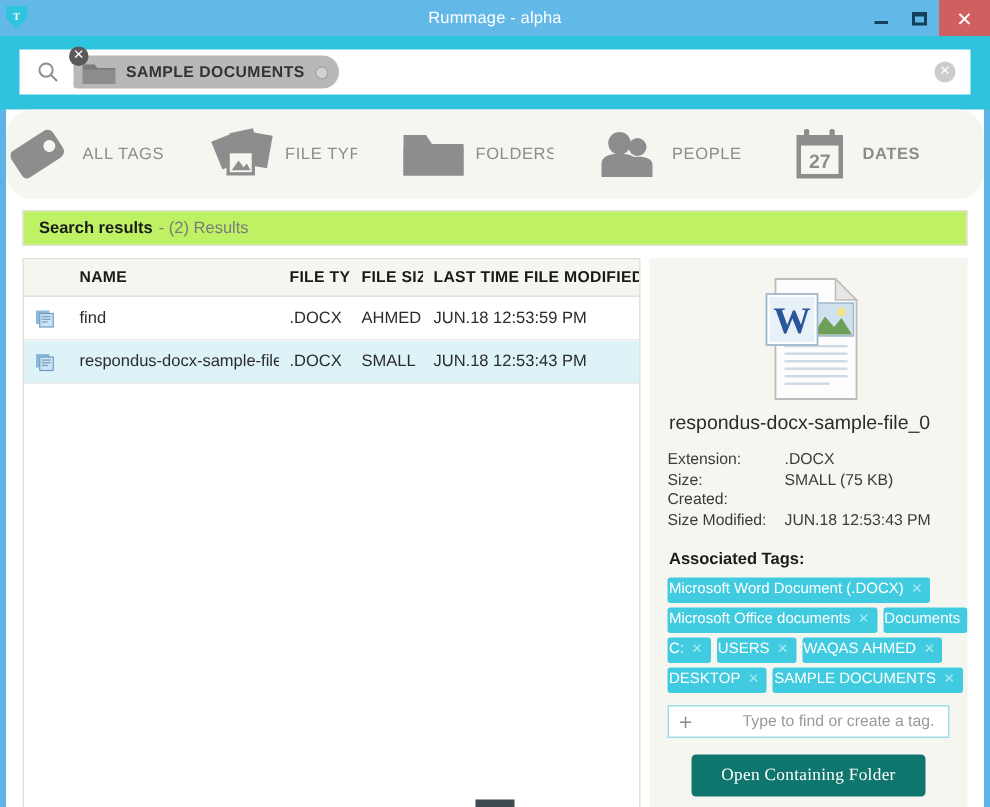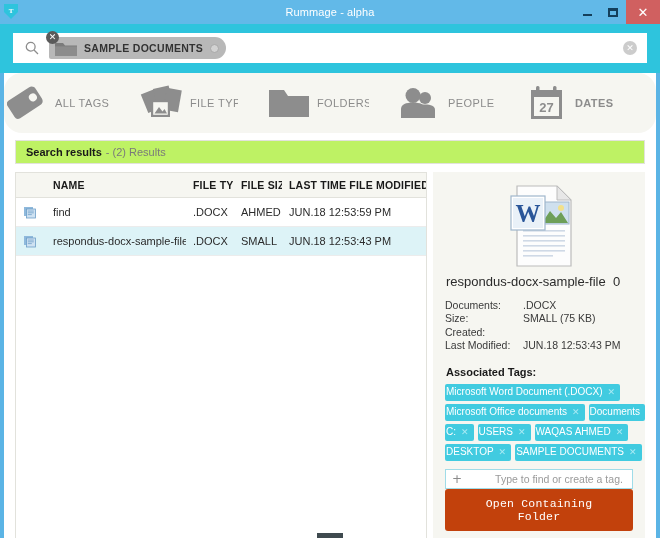--- a/index.html
+++ b/index.html
@@ -359,27 +359,27 @@
   }
   .tag-placeholder { font-size: 10.5px; color: #9a9a9a; margin-left: 28px; }
 
   .open-folder-wrap {
     margin-top: auto;
     padding-bottom: 12px;
     display: flex;
     justify-content: center;
   }
   .open-folder-btn {
-    background: #c2410c;
+    background: #0f766e;
     color: #ffffff;
     font-size: 11.5px;
     border: none;
     border-radius: 3px;
     padding: 8px 20px;
-    font-family: Liberation Mono, monospace;
+    font-family: Liberation Serif, serif;
     letter-spacing: .2px;
   }
 
   .bottom-nub {
     position: absolute;
     left: 50%;
     transform: translateX(-50%);
     bottom: 0;
     width: 26px;
     height: 5px;
@@ -588,32 +588,32 @@
               <circle cx="58" cy="24" r="3" fill="#f2e08a"></circle>
               <rect x="8" y="12" width="34" height="34" fill="#ffffff" stroke="#9fb6cc" stroke-width="1.2"></rect>
               <rect x="10" y="14" width="30" height="30" fill="#e9f1f8"></rect>
               <text x="25" y="38" font-size="25" font-weight="bold" font-family="Liberation Serif, serif" fill="#2a5699" text-anchor="middle">W</text>
             </svg>
           </div>
 
           <div class="detail-filename">respondus-docx-sample-file_0</div>
 
           <div class="meta-row">
-            <span class="meta-key">Documents:</span>
+            <span class="meta-key">Extension:</span>
             <span class="meta-val">.DOCX</span>
           </div>
           <div class="meta-row">
             <span class="meta-key">Size:</span>
             <span class="meta-val">SMALL (75 KB)</span>
           </div>
           <div class="meta-row">
             <span class="meta-key">Created:</span>
           </div>
           <div class="meta-row">
-            <span class="meta-key">Last Modified:</span>
+            <span class="meta-key">Size Modified:</span>
             <span class="meta-val">JUN.18 12:53:43 PM</span>
           </div>
 
           <div class="tags-title">Associated Tags:</div>
 
           <div class="tag-rows">
             <div class="tag-row">
               <span class="tag">
                 <span>Microsoft Word Document (.DOCX)</span>
                 <span class="tag-x">✕</span>

